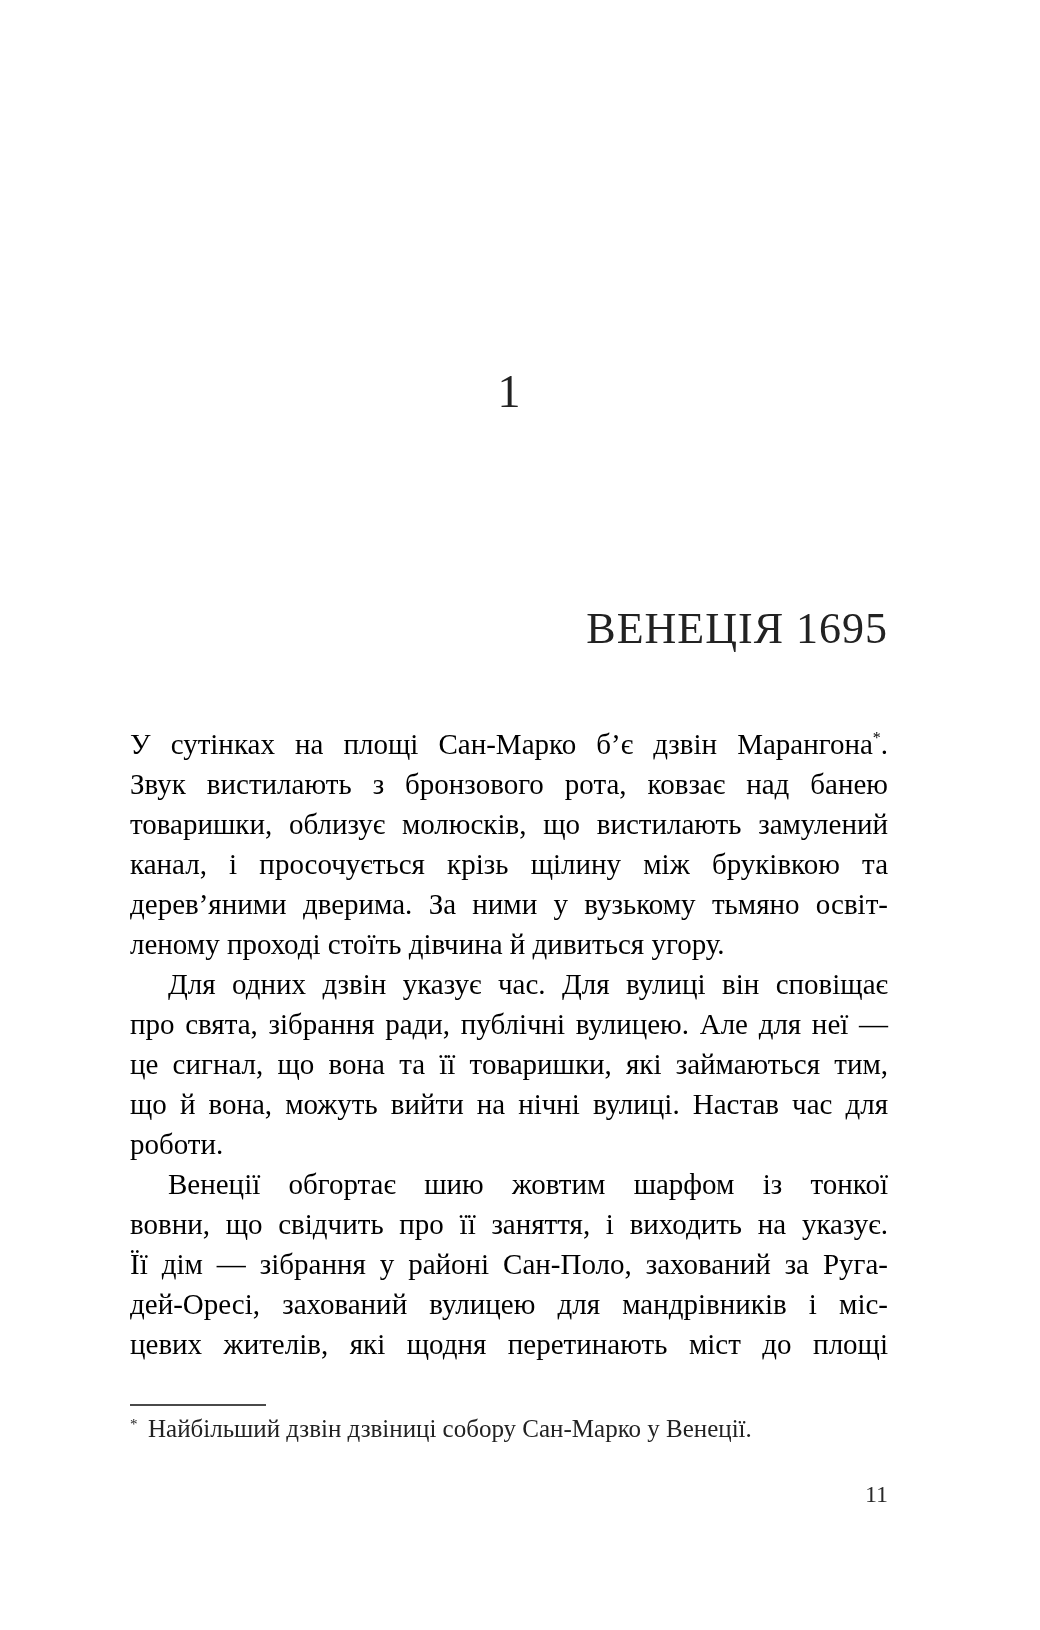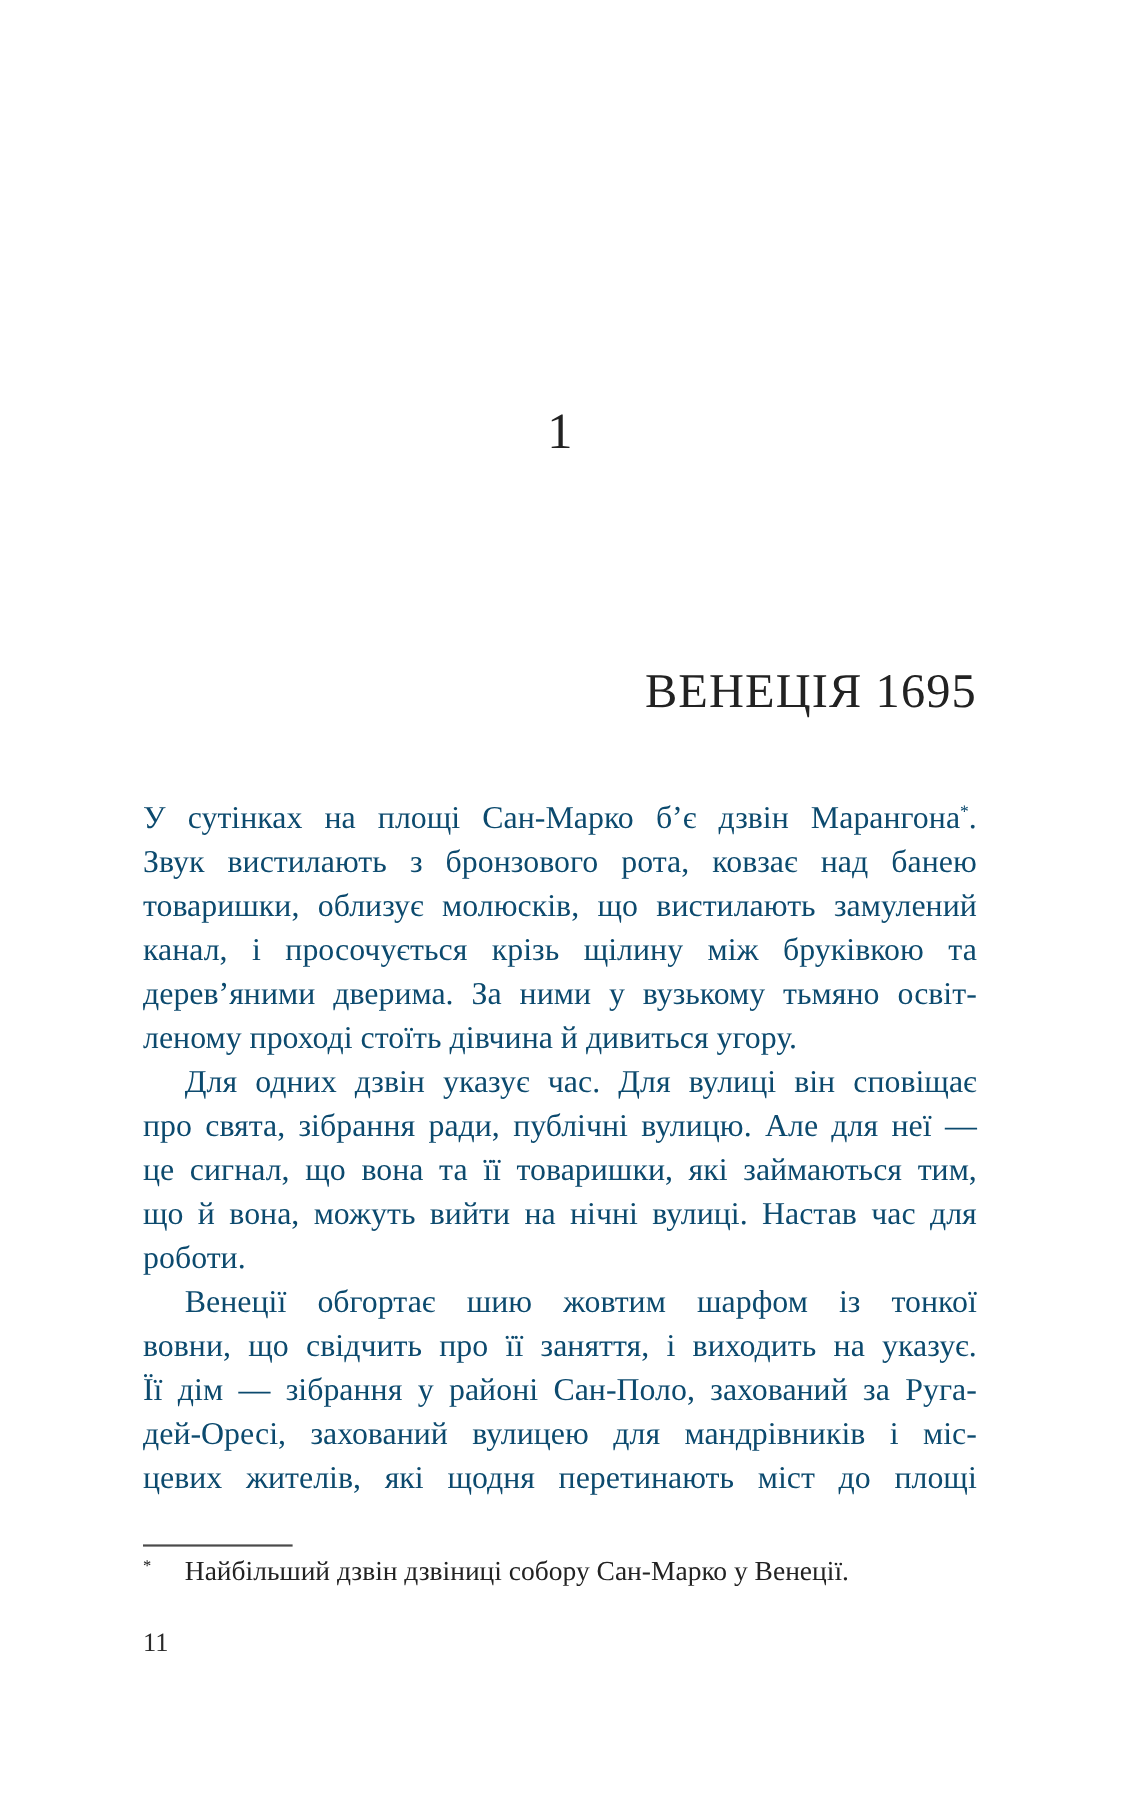--- a/index.html
+++ b/index.html
@@ -38,21 +38,21 @@
     color: #222222;
     white-space: nowrap;
   }
   .body-text {
     position: absolute;
     top: 724px;
     left: 130px;
     width: 758px;
     font-size: 29px;
     line-height: 40px;
-    color: #0c4a6e;
+    color: #000000;
   }
   .bline {
     text-align: justify;
     text-align-last: justify;
     height: 40px;
     overflow: visible;
     white-space: normal;
   }
   .bline.short { text-align-last: left; }
   .bline.indent { text-indent: 38px; }
@@ -79,28 +79,28 @@
   }
   .fn-marker {
     position: absolute;
     left: 0;
     top: -5px;
     font-size: 15px;
     color: #222222;
   }
   .fn-text {
     display: block;
-    margin-left: 38px;
+    margin-left: 18px;
   }
   .page-number {
     position: absolute;
     top: 1480px;
     left: 130px;
     width: 758px;
-    text-align: left;
+    text-align: right;
     font-size: 24px;
     line-height: 28px;
     color: #2a2a2a;
   }
 </style>
 </head>
 <body>
 
 <div class="page">
 
@@ -109,21 +109,21 @@
   <div class="chapter-title">ВЕНЕЦІЯ 1695</div>
 
   <div class="body-text">
       <div class="bline">У сутінках на площі Сан-Марко б’є дзвін Марангона<sup class="fnref">*</sup>.</div>
       <div class="bline">Звук вистилають з бронзового рота, ковзає над банею</div>
       <div class="bline">товаришки, облизує молюсків, що вистилають замулений</div>
       <div class="bline">канал, і просочується крізь щілину між бруківкою та</div>
       <div class="bline">дерев’яними дверима. За ними у вузькому тьмяно освіт-</div>
       <div class="bline short">леному проході стоїть дівчина й дивиться угору.</div>
       <div class="bline indent">Для одних дзвін указує час. Для вулиці він сповіщає</div>
-      <div class="bline">про свята, зібрання ради, публічні вулицю. Але для неї —</div>
+      <div class="bline">про свята, зібрання ради, публічні вулицею. Але для неї —</div>
       <div class="bline">це сигнал, що вона та її товаришки, які займаються тим,</div>
       <div class="bline">що й вона, можуть вийти на нічні вулиці. Настав час для</div>
       <div class="bline short">роботи.</div>
       <div class="bline indent">Венеції обгортає шию жовтим шарфом із тонкої</div>
       <div class="bline">вовни, що свідчить про її заняття, і виходить на указує.</div>
       <div class="bline">Її дім — зібрання у районі Сан-Поло, захований за Руга-</div>
       <div class="bline">дей-Оресі, захований вулицею для мандрівників і міс-</div>
       <div class="bline">цевих жителів, які щодня перетинають міст до площі</div>
     </div>
 

